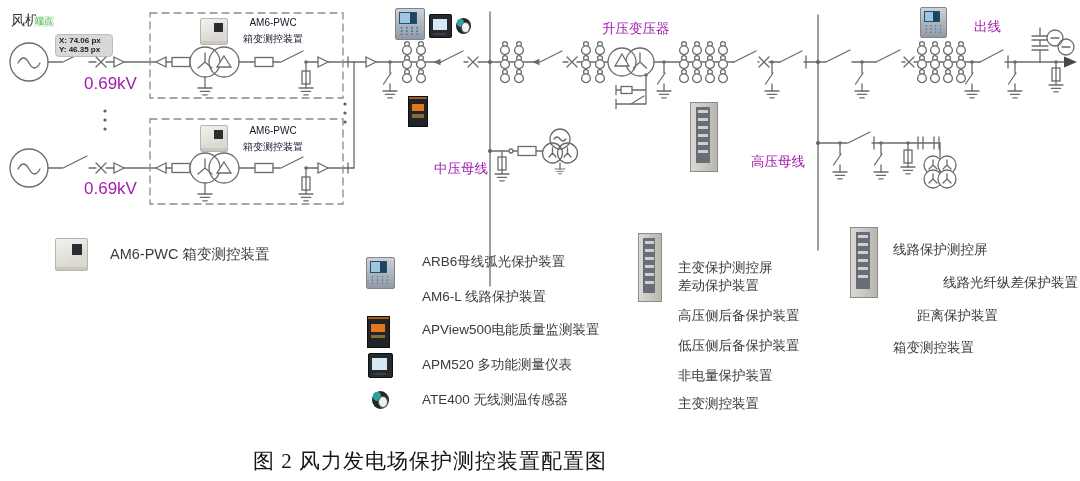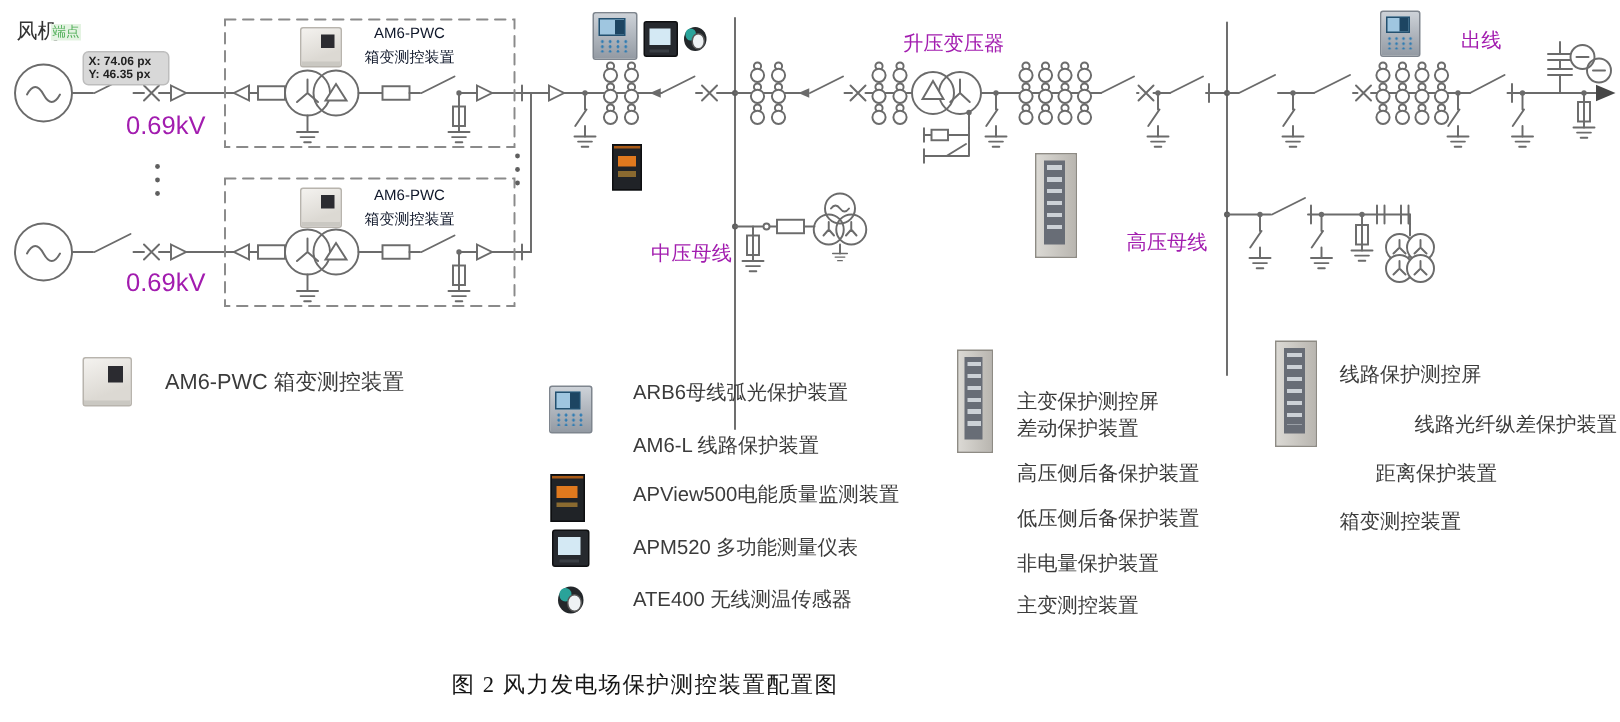--- a/index.html
+++ b/index.html
@@ -6,21 +6,21 @@
   .stage{position:relative;width:1080px;height:481px;background:#fff;overflow:hidden;
          font-family:"Liberation Sans","DejaVu Sans",sans-serif;color:#3b3b3b;}
   svg{position:absolute;left:0;top:0;}
   .lbl{position:absolute;white-space:nowrap;font-size:13.5px;color:#a21caf;line-height:1.1;}
   .lbl-sm{font-size:17px;}
   .lbl-wt{font-size:14px;color:#333;}
   .snap{position:absolute;font-size:9px;color:#4fae57;background:#e4f3e2;padding:0 1px;line-height:1.2;}
   .tooltip{position:absolute;left:55px;top:34px;width:50px;background:#d8d8d8;border:1px solid #bdbdbd;
            border-radius:4px;padding:1px 3px;font-size:8px;font-weight:bold;color:#222;line-height:1.18;}
   .boxlbl{position:absolute;font-size:10px;color:#0f172a;line-height:16px;text-align:center;}
-  .caption{position:absolute;left:0;top:447px;width:860px;text-align:center;font-size:15px;color:#151515;
+  .caption{position:absolute;left:0;top:447px;width:860px;text-align:center;font-size:21px;color:#151515;
            font-family:"Liberation Serif","DejaVu Serif",serif;letter-spacing:1px;}
   
   .thumb{position:absolute;box-sizing:border-box;}
   .t-box{background:linear-gradient(160deg,#f4f2ef 0%,#dcd9d3 70%);border:1px solid #b8b4ad;border-radius:2px;
          box-shadow:inset 0 -3px 0 rgba(0,0,0,.08);}
   .t-box::after{content:"";position:absolute;right:15%;top:15%;width:34%;height:38%;background:#2b2b30;}
   .t-relay{background:linear-gradient(180deg,#cdd2d8,#939aa3);border:1px solid #7e858e;border-radius:2px;}
   .t-relay::before{content:"";position:absolute;left:10%;top:9%;width:58%;height:34%;background:#9fc6e0;
          border:1px solid #23506f;box-shadow:inset -6px 0 0 #1d4562;}
   .t-relay::after{content:"";position:absolute;left:12%;top:56%;width:70%;height:30%;

